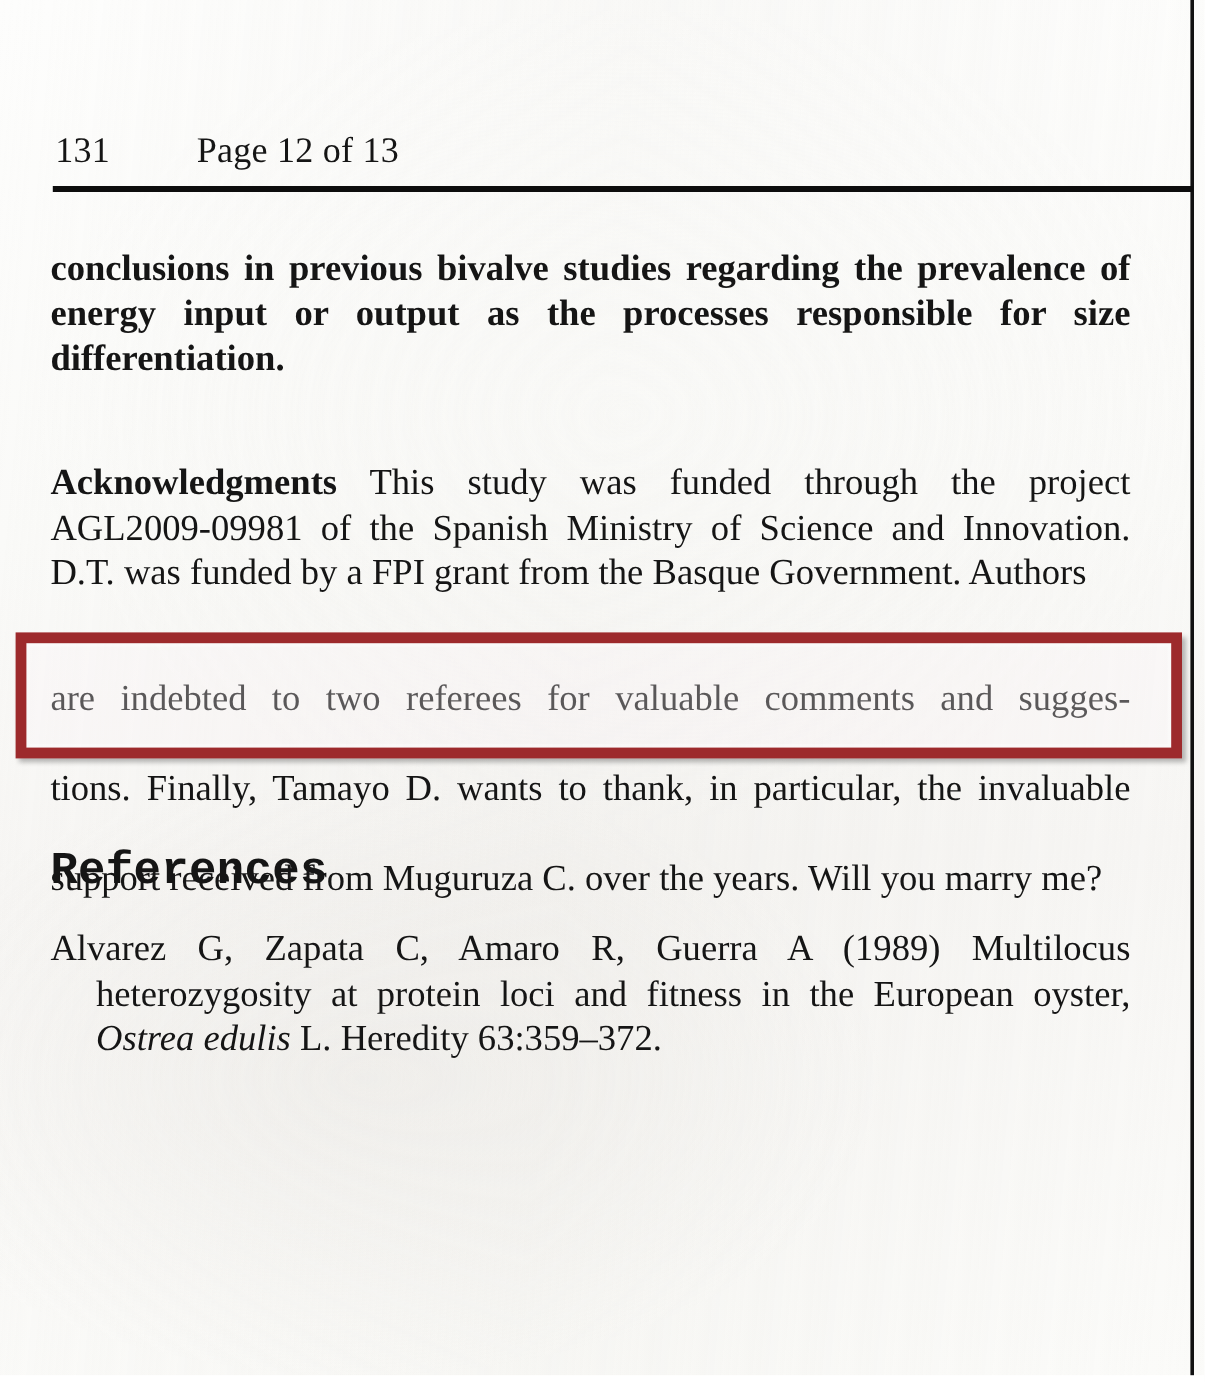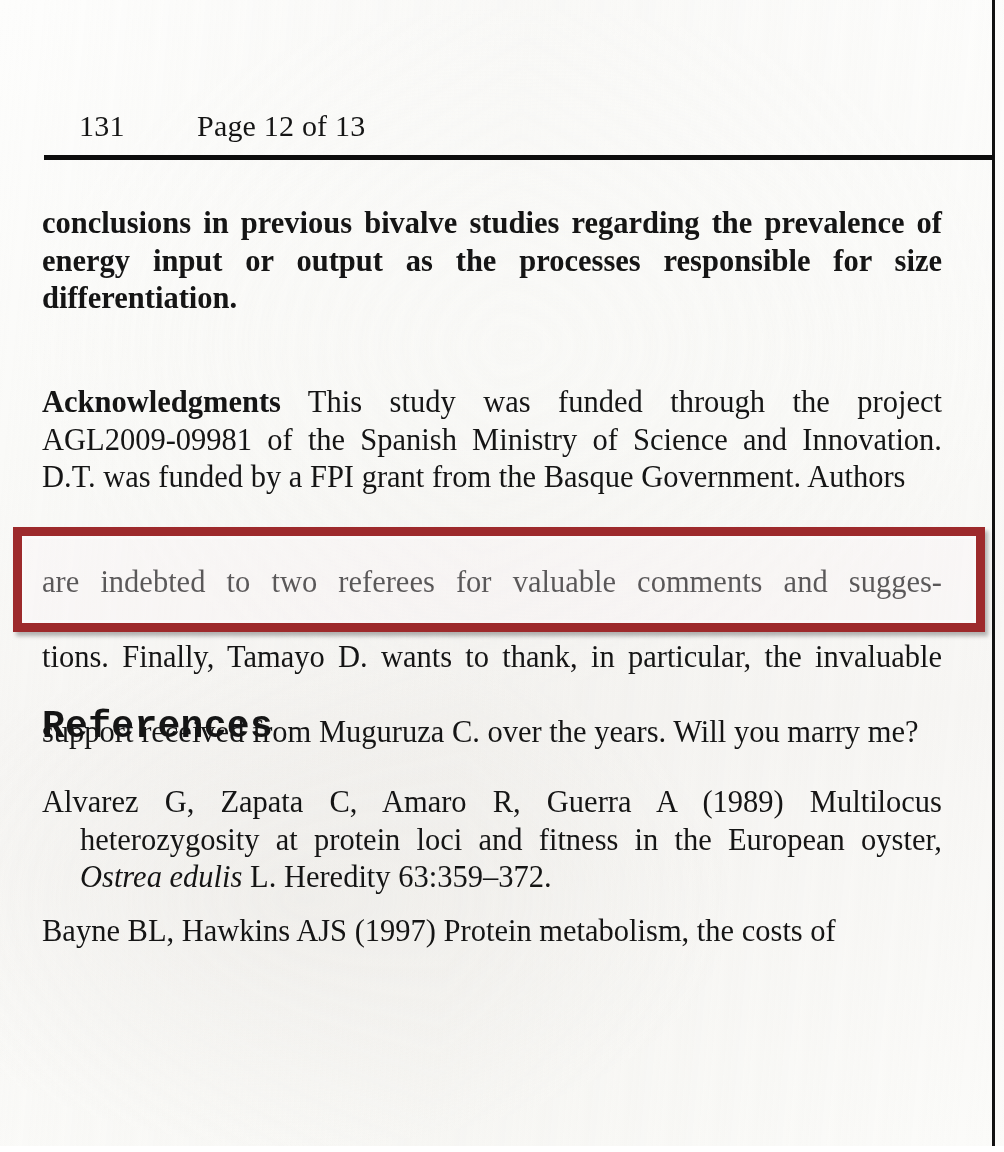--- a/index.html
+++ b/index.html
@@ -53,21 +53,20 @@
     width: 900px;
     height: 40px;
     font-size: 30px;
     line-height: 40px;
     letter-spacing: .2px;
     white-space: nowrap;
   }
   #running-head .folio {
     display: inline-block;
     min-width: 118px;
-    margin-left: 33px;
   }
 
   #head-rule {
     position: absolute;
     top: 155px;
     left: 44px;
     width: 950px;
     height: 5px;
     background: #0d0d0d;
   }
@@ -140,21 +139,21 @@
   
   #reference-list {
     position: absolute;
     left: 42px;
     top: 768px;
     width: 900px;
     font-size: 30.5px;
     line-height: 37.6px;
   }
   .ref {
-    margin: 16px 0 0 0;
+    margin: 4px 0 0 0;
     padding-left: 38px;
     text-indent: -38px;
     text-align: justify;
     text-justify: inter-word;
   }
   .ref i, .sp { font-style: italic; }
 
   
   #clip-mask-bottom {
     position: absolute;
@@ -196,19 +195,18 @@
   <div id="highlight-box"></div>
 
   <h2 id="references-heading">References</h2>
 
   <div id="reference-list">
 
     <p class="ref"><span>Alvarez G, Zapata C, Amaro R, Guerra A (1989) Multilocus heterozygosity at protein loci and fitness in the European oyster, </span><i>Ostrea edulis</i><span> L. Heredity 63:359–372.</span></p>
 
 
 
-    <p class="ref"><span>Bayne BL, Hawkins AJS (1997) Protein metabolism, the costs of</span></p>
 
   </div>
 
   <div id="clip-mask-bottom"></div>
 
 </div>
 
 </body></html>

